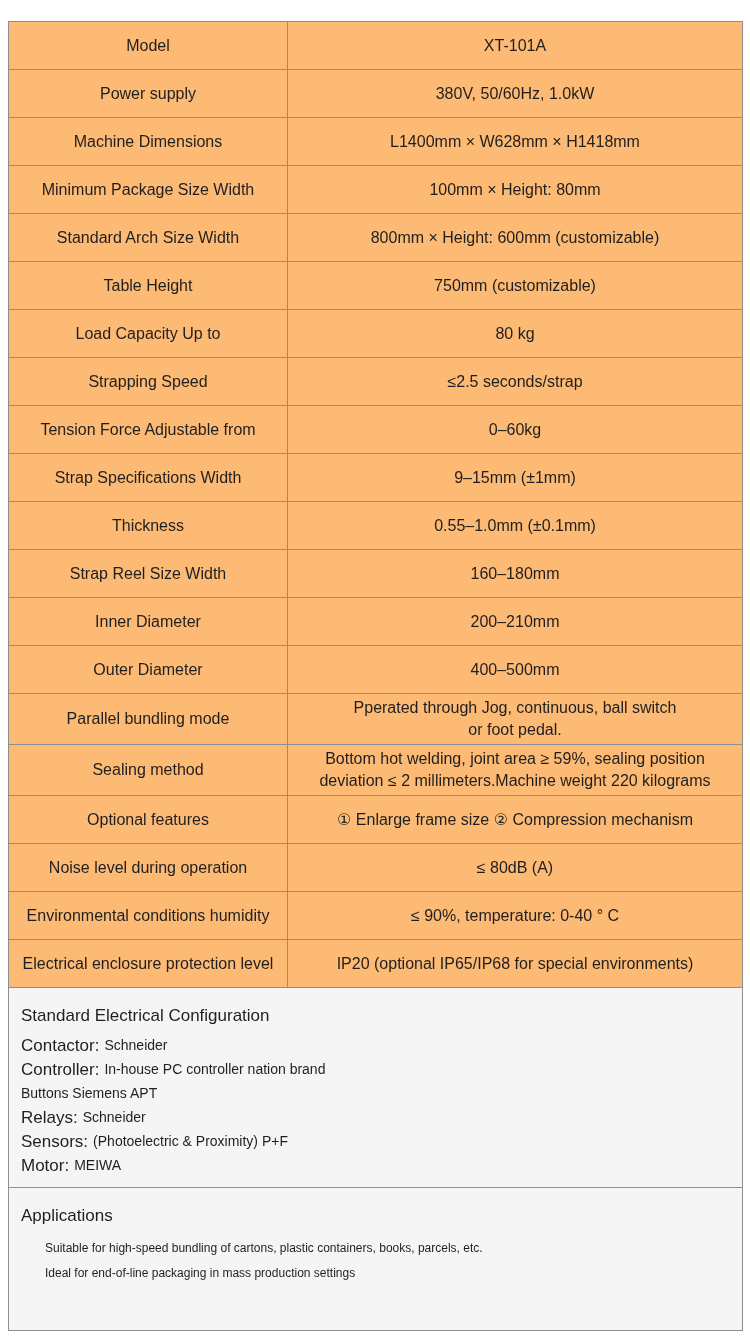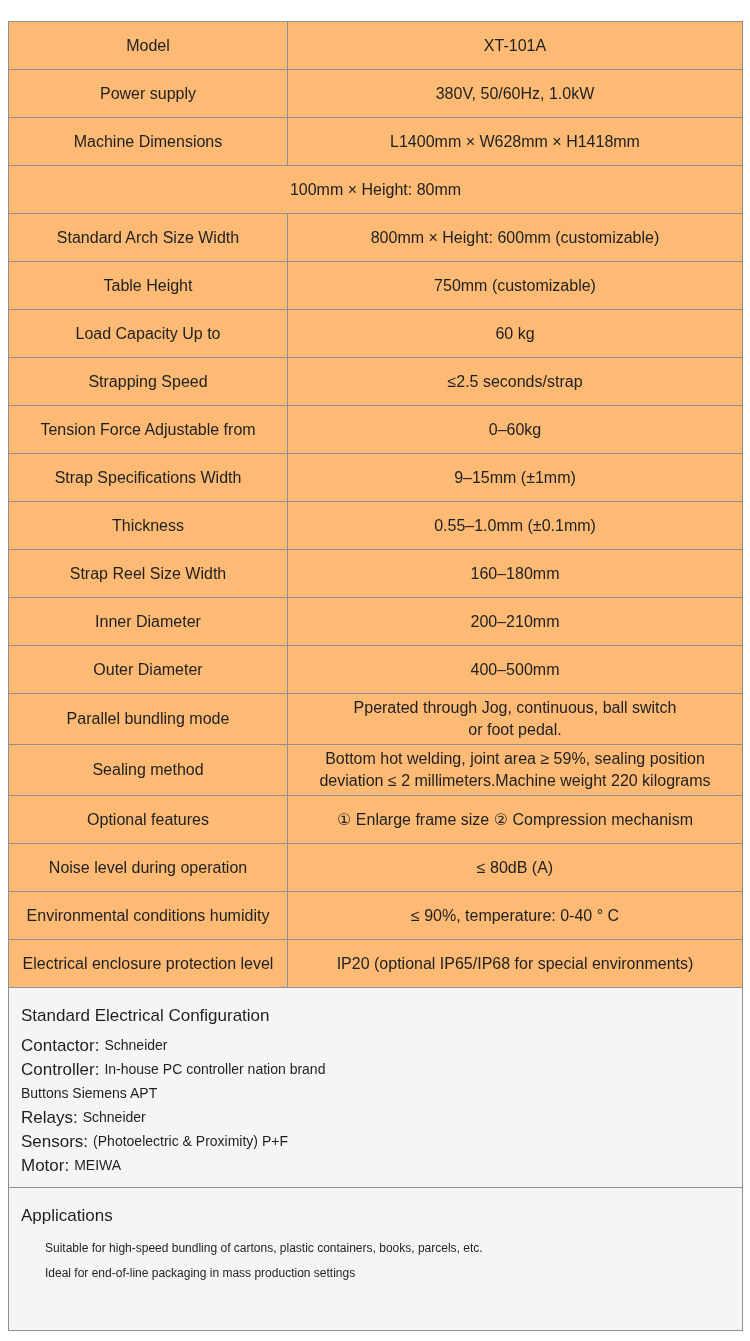--- a/index.html
+++ b/index.html
@@ -82,33 +82,34 @@
   </div>
   <div class="row">
     <div class="cell cell-label">Power supply</div>
     <div class="cell cell-value">380V, 50/60Hz, 1.0kW</div>
   </div>
   <div class="row">
     <div class="cell cell-label">Machine Dimensions</div>
     <div class="cell cell-value">L1400mm × W628mm × H1418mm</div>
   </div>
   <div class="row">
+    <div class="cell cell-label">Minimum Package Size Width</div>
     <div class="cell cell-value">100mm × Height: 80mm</div>
   </div>
   <div class="row">
     <div class="cell cell-label">Standard Arch Size Width</div>
     <div class="cell cell-value">800mm × Height: 600mm (customizable)</div>
   </div>
   <div class="row">
     <div class="cell cell-label">Table Height</div>
     <div class="cell cell-value">750mm (customizable)</div>
   </div>
   <div class="row">
     <div class="cell cell-label">Load Capacity Up to</div>
-    <div class="cell cell-value">60 kg</div>
+    <div class="cell cell-value">80 kg</div>
   </div>
   <div class="row">
     <div class="cell cell-label">Strapping Speed</div>
     <div class="cell cell-value">≤2.5 seconds/strap</div>
   </div>
   <div class="row">
     <div class="cell cell-label">Tension Force Adjustable from</div>
     <div class="cell cell-value">0–60kg</div>
   </div>
   <div class="row">

